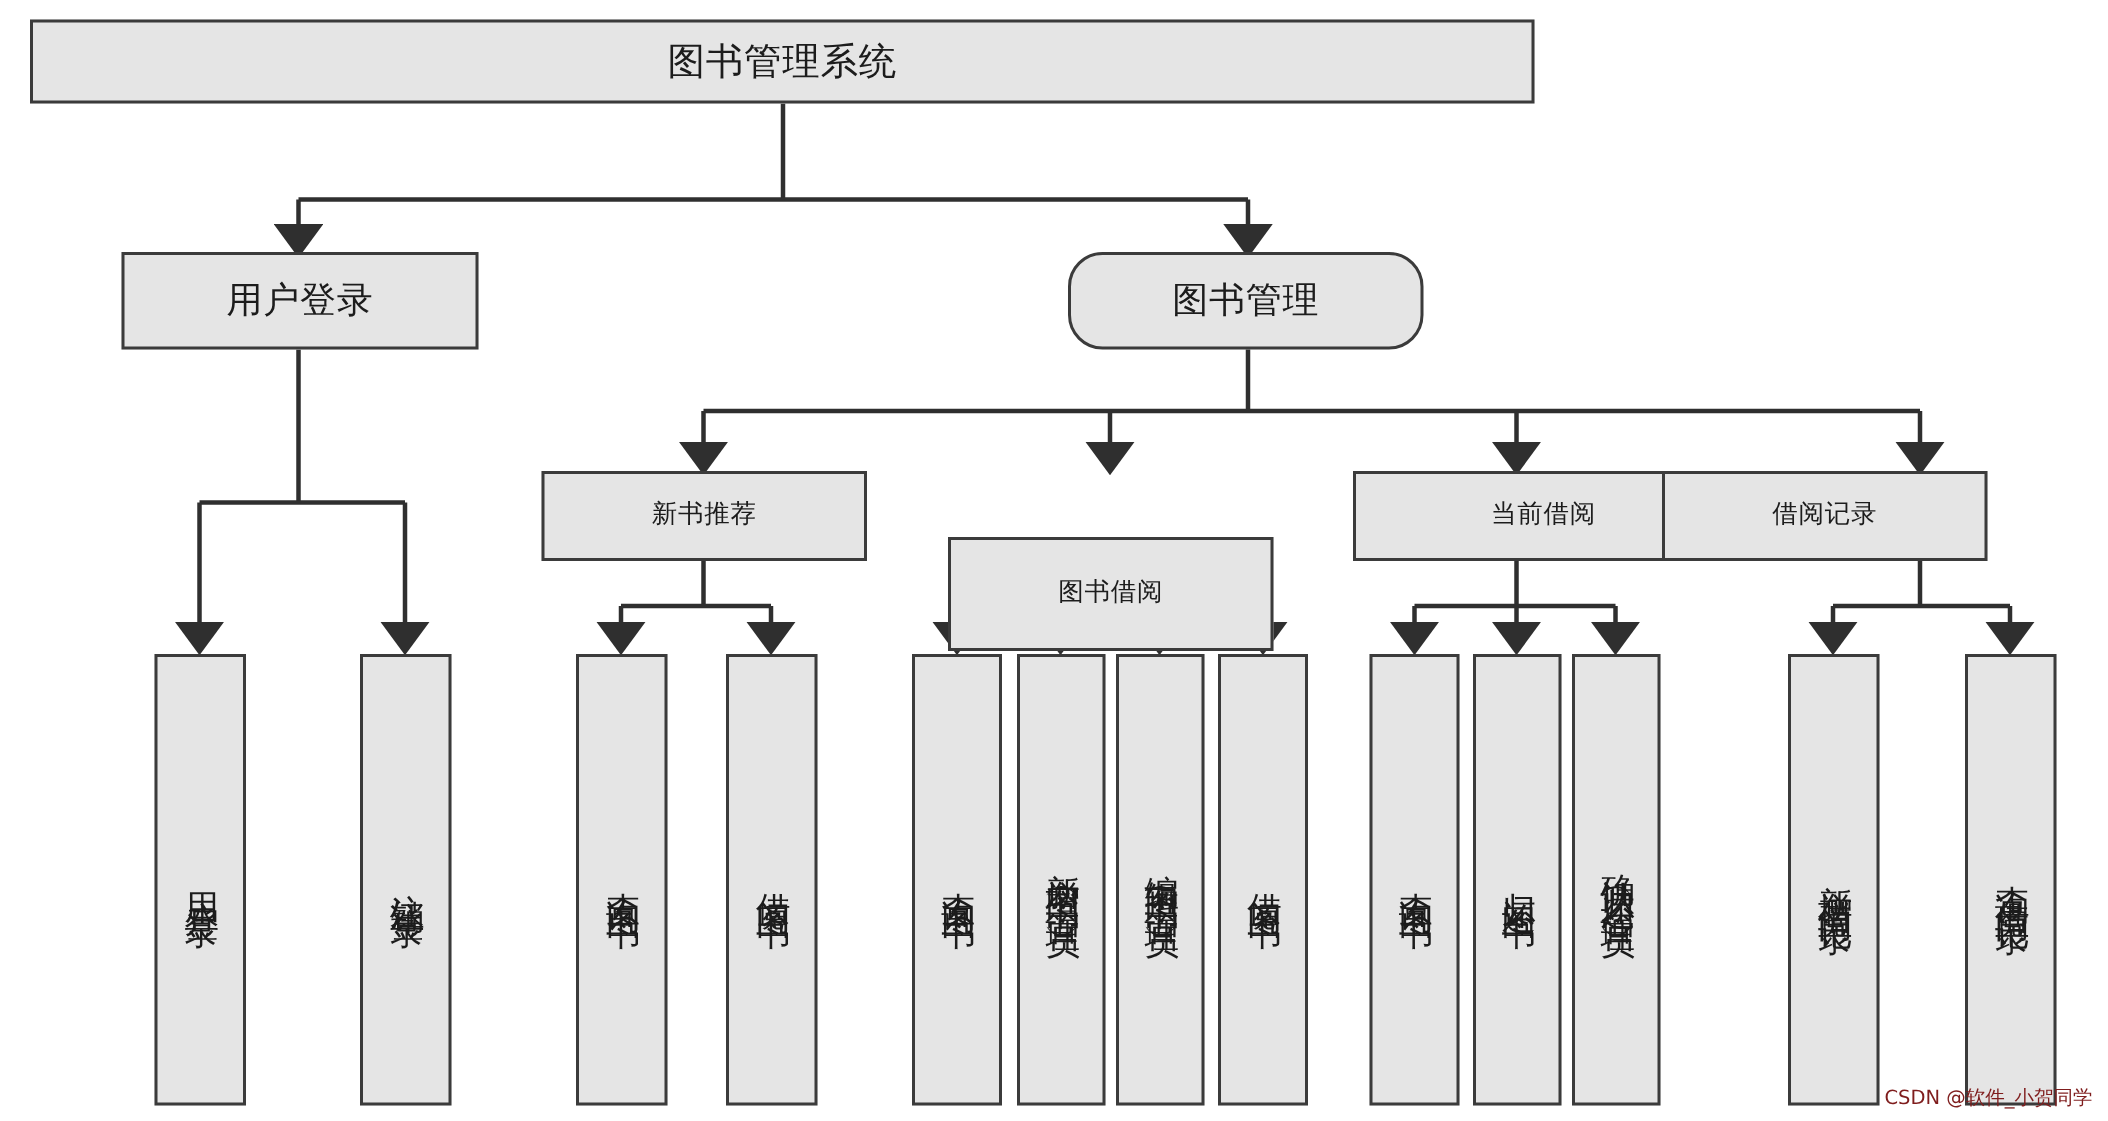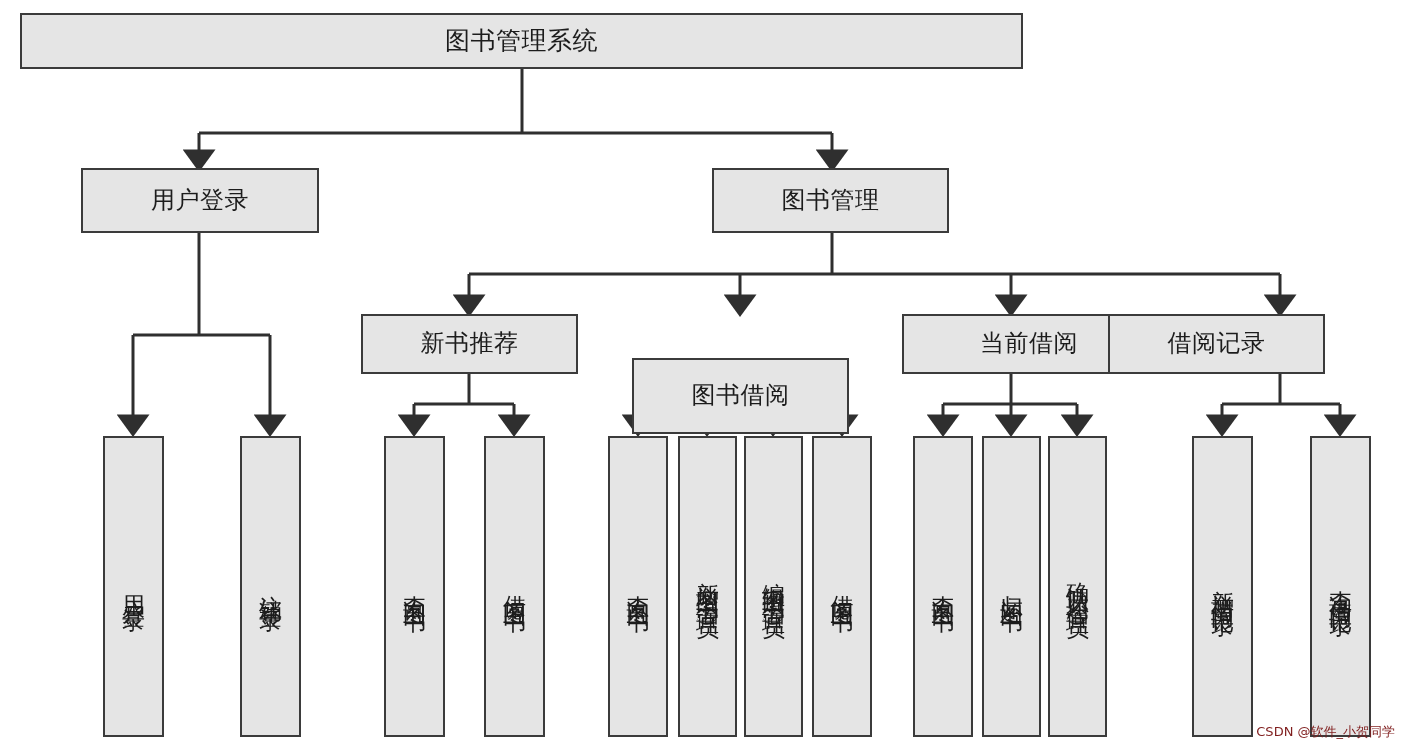--- a/index.html
+++ b/index.html
@@ -40,21 +40,21 @@
     color: #1c1c1c;
     letter-spacing: 0.5px;
     white-space: nowrap;
     line-height: 1.15;
   }
   
   .lvl-root .node-label { font-size: 25px; }
   
   .lvl-one .node-label { font-size: 24px; }
   
-  .lvl-two .node-label { font-size: 24px; }
+  .lvl-two .node-label { font-size: 17px; }
   
   .leaf {
     align-items: flex-start;
     justify-content: center;
     padding-top: 0;
   }
   .leaf .node-label {
     writing-mode: vertical-rl;
     text-orientation: upright;
     font-size: 23px;
@@ -136,21 +136,21 @@
     </g>
   </svg>
 
   <div class="node lvl-root" style="left:20px; top:13px; width:1003px; height:56px;">
     <span class="node-label">图书管理系统</span>
   </div>
 
   <div class="node lvl-one" style="left:81px; top:168px; width:238px; height:65px;">
     <span class="node-label">用户登录</span>
   </div>
-  <div class="node lvl-one" style="left:712px; top:168px; width:237px; height:65px;">
+  <div class="node lvl-one" style="left:712px; top:168px; width:237px; height:65px;border-radius:23px;">
     <span class="node-label">图书管理</span>
   </div>
 
   <div class="node lvl-two" style="left:361px; top:314px; width:217px; height:60px;">
     <span class="node-label">新书推荐</span>
   </div>
   <div class="node lvl-two" style="left:632px; top:314px; width:217px; height:76px;margin-top:44px;">
     <span class="node-label">图书借阅</span>
   </div>
   <div class="node lvl-two" style="left:902px; top:314px; width:254px; height:60px;">

